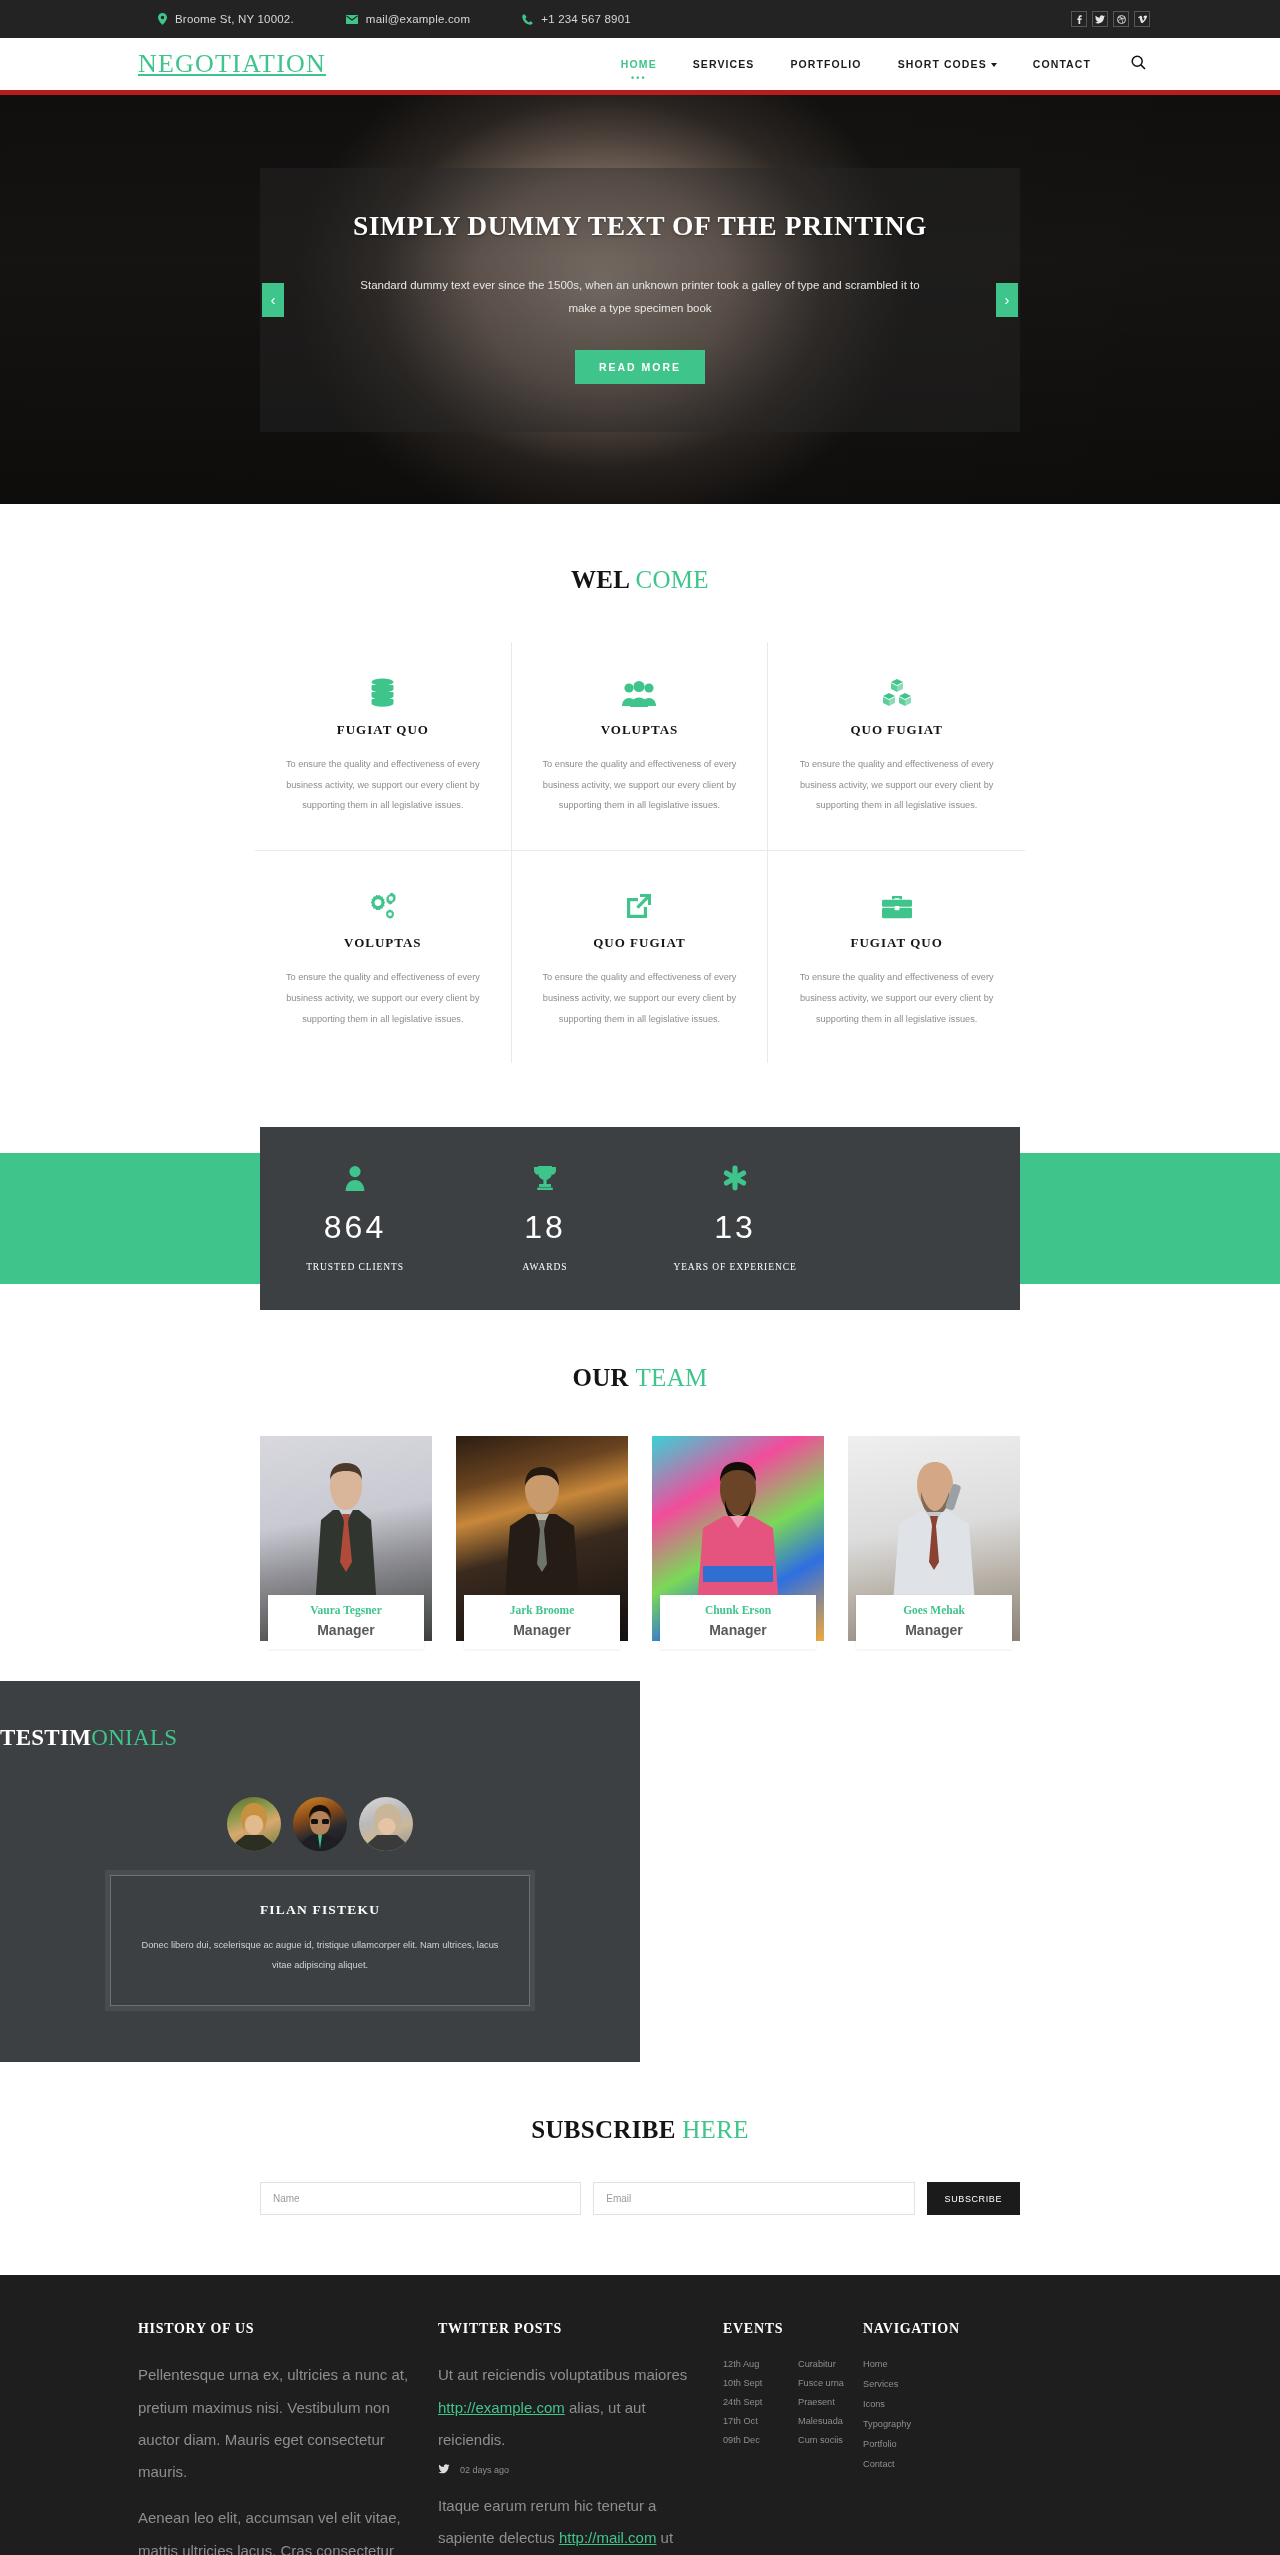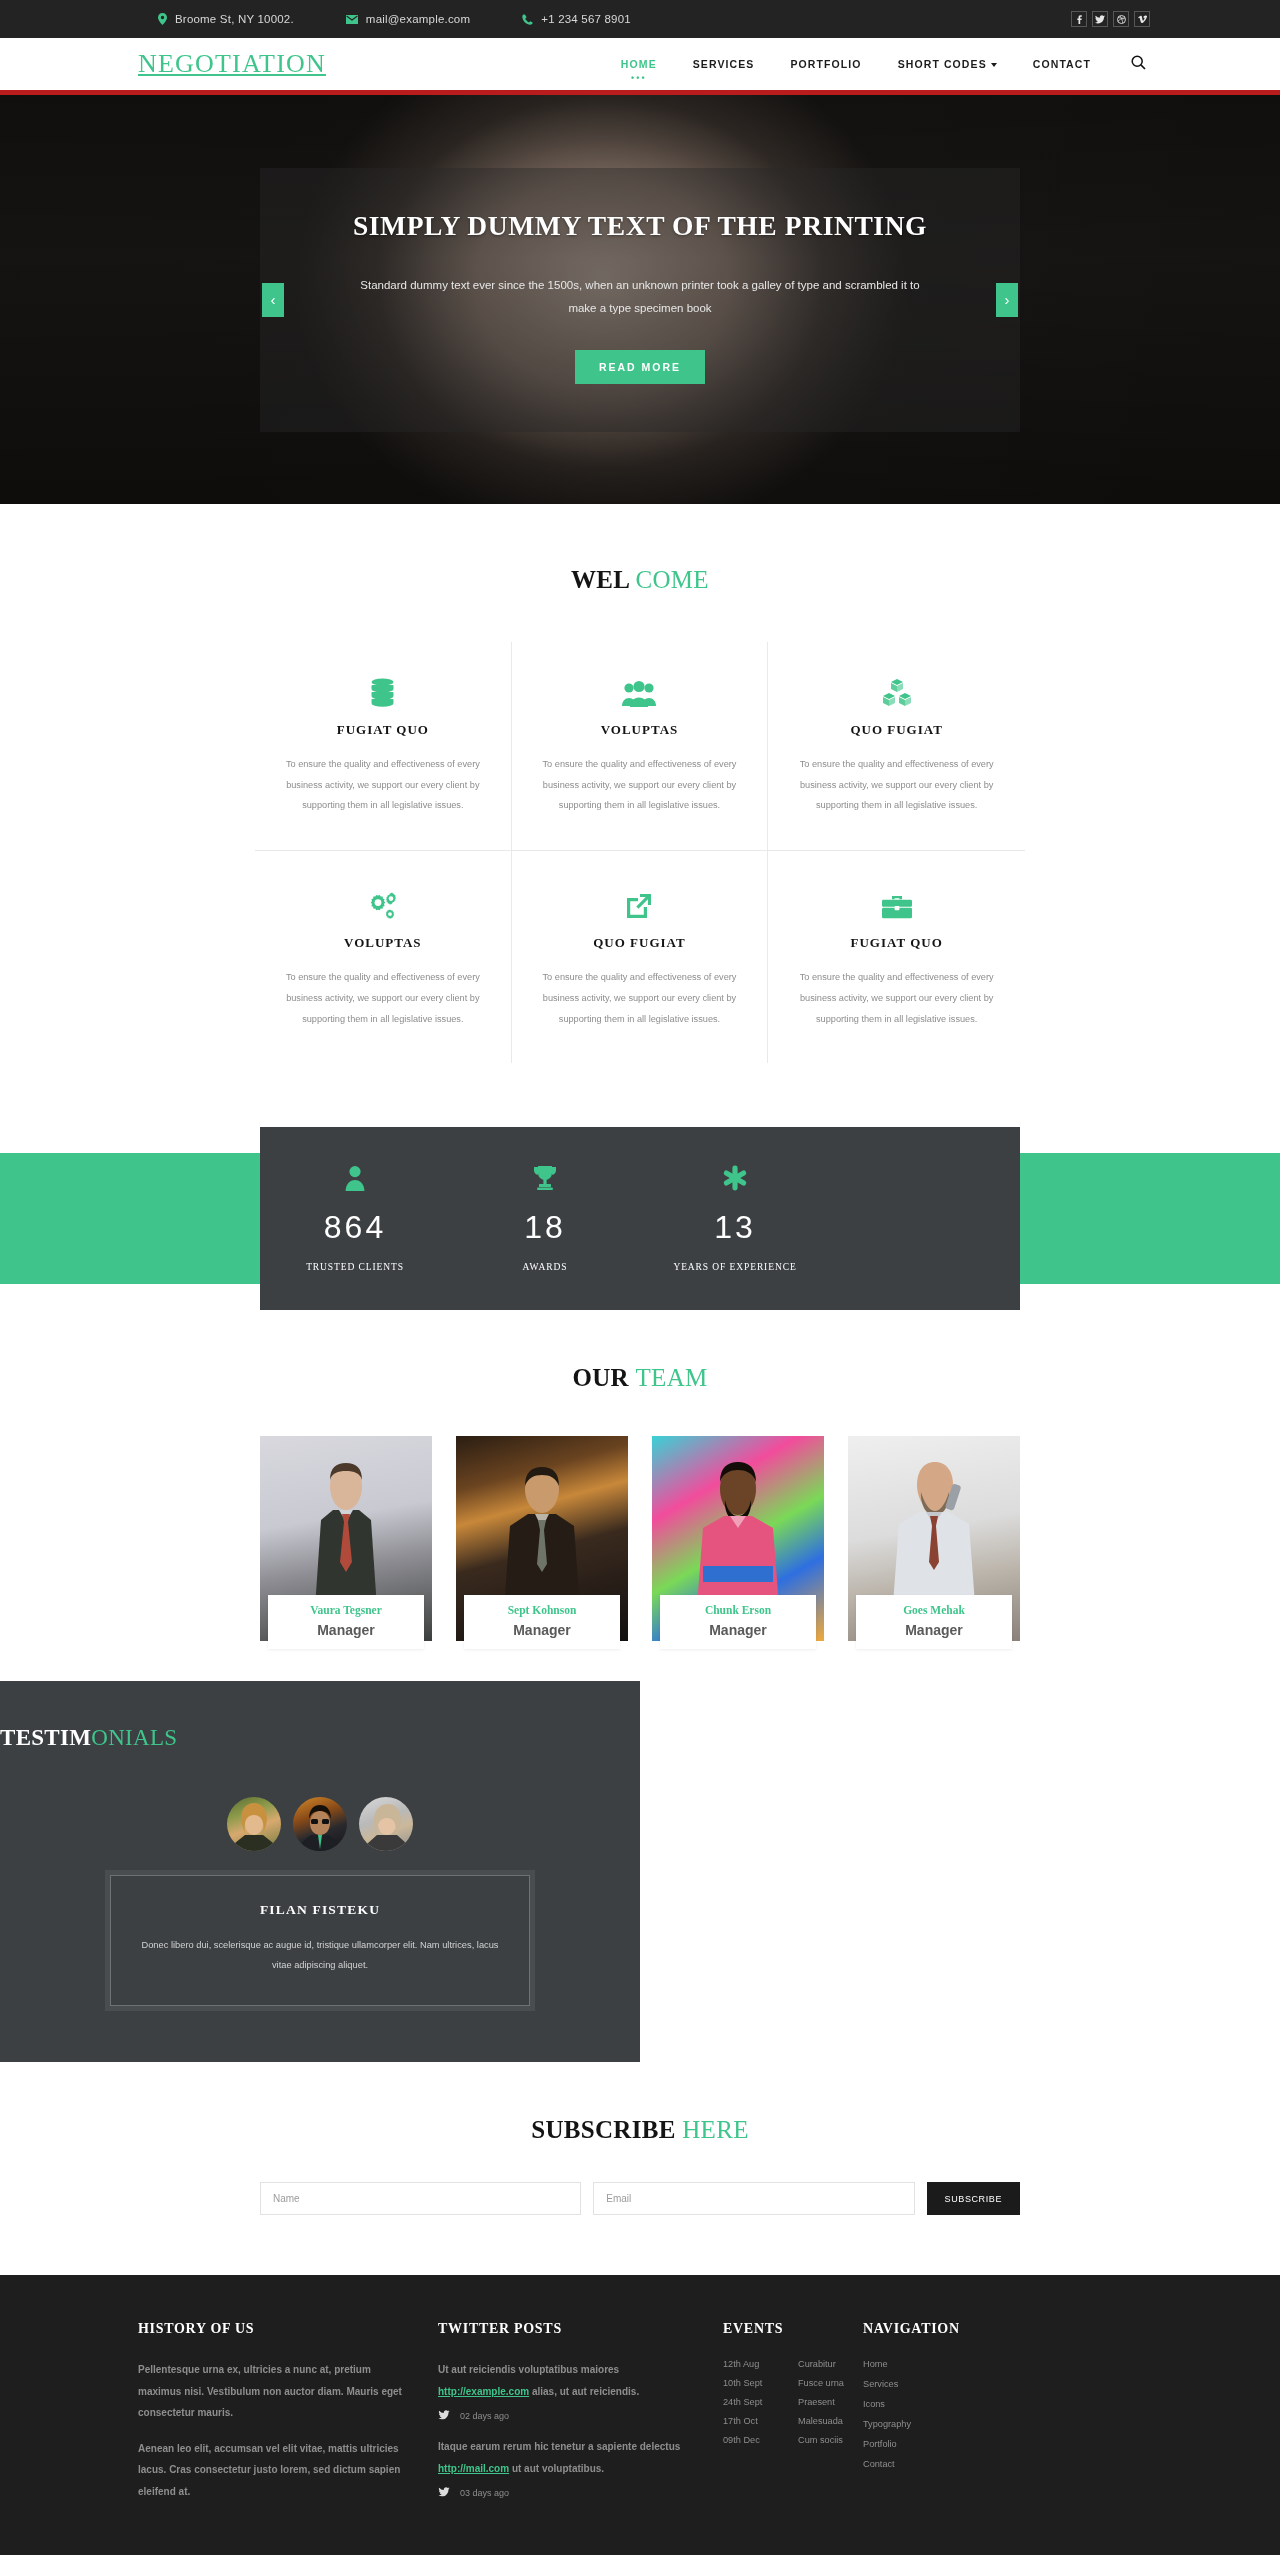--- a/index.html
+++ b/index.html
@@ -109,21 +109,21 @@
   .subscribe { padding:54px 0 60px; }
   .sub-form { width:760px; margin:38px auto 0; display:flex; gap:12px; }
   .sub-form input { flex:1; border:1px solid #e2e2e2; padding:10px 12px; font-size:10px; color:#555; font-family:"Liberation Sans", sans-serif; outline:none; height:33px;}
   .sub-form input::placeholder{ color:#9b9b9b; }
   .sub-form button { background:#1b1b1b; color:#fff; border:none; font-size:9px; letter-spacing:.6px; padding:0 18px; cursor:pointer; font-family:"Liberation Sans", sans-serif; height:33px;}
 
   
   .footer { background:#1e1e1e; padding:46px 0 40px; }
   .f-grid { width:1020px; margin:0 auto; display:grid; grid-template-columns:300px 285px 140px 180px; gap:0; padding-left:8px;}
   .f-grid h3 { font-family:"Liberation Serif", serif; color:#fff; font-size:14px; font-weight:bold; letter-spacing:.7px; margin-bottom:22px;}
-  .f-grid p { color:#8e8e8e; font-size:10px; line-height:2.15; margin-bottom:14px; padding-right:28px;font-weight:bold;}
+  .f-grid p { color:#8e8e8e; font-size:15px; line-height:2.15; margin-bottom:14px; padding-right:28px;}
   .tw-item { margin-bottom:6px; }
   .tw-item p { margin-bottom:4px; padding-right:26px;}
   .tw-link { color:#3fc58b; }
   .tw-meta { display:flex; align-items:center; gap:10px; color:#8e8e8e; font-size:9px; margin:8px 0 14px;}
   .ev-row { display:flex; gap:19px; color:#8e8e8e; font-size:9.2px; margin-bottom:9px; }
   .ev-date { width:56px; flex:none; }
   .nav-list a { display:block; color:#8e8e8e; font-size:9.2px; text-decoration:none; margin-bottom:10px;}
   .copy { background:#151515; padding:13px 0; text-align:center; color:#b8b8b8; font-size:9.5px; }
 </style>
 </head>
@@ -396,21 +396,21 @@
       <div class="m-photo ph2">
         <svg class="face" style="top:26px" width="80" height="150" viewBox="0 0 80 150">
           <path d="M40 6c-12 0-17 9-17 21 0 13 8 24 17 24s17-11 17-24c0-12-5-21-17-21Z" fill="#c99a6b"></path>
           <path d="M23 24c0-13 6-19 17-19s17 6 17 19c-3-8-9-11-17-11s-14 3-17 11Z" fill="#231a12"></path>
           <path d="M26 52 8 64 2 150h76l-6-86-18-12Z" fill="#241c15"></path>
           <path d="M33 52h14l-7 14Z" fill="#b9b4a6"></path>
           <path d="M36 58h8l-2 10 3 34-5 8-5-8 3-34Z" fill="#6f7468"></path>
         </svg>
       </div>
       <div class="m-cap">
-        <div class="m-name">Sept Kohnson</div>
+        <div class="m-name">Jark Broome</div>
         <div class="m-role">Manager</div>
       </div>
     </div>
 
     <div class="member">
       <div class="m-photo ph3">
         <svg class="face" style="top:20px" width="82" height="150" viewBox="0 0 82 150">
           <path d="M41 10c-12 0-18 10-18 23 0 14 8 26 18 26s18-12 18-26c0-13-6-23-18-23Z" fill="#6b4427"></path>
           <path d="M23 26c0-14 7-20 18-20s18 6 18 20c-3-9-10-12-18-12s-15 3-18 12Z" fill="#120d09"></path>
           <path d="M28 44c2 10 7 16 13 16s11-6 13-16c1 12-5 22-13 22s-14-10-13-22Z" fill="#110c08"></path>

